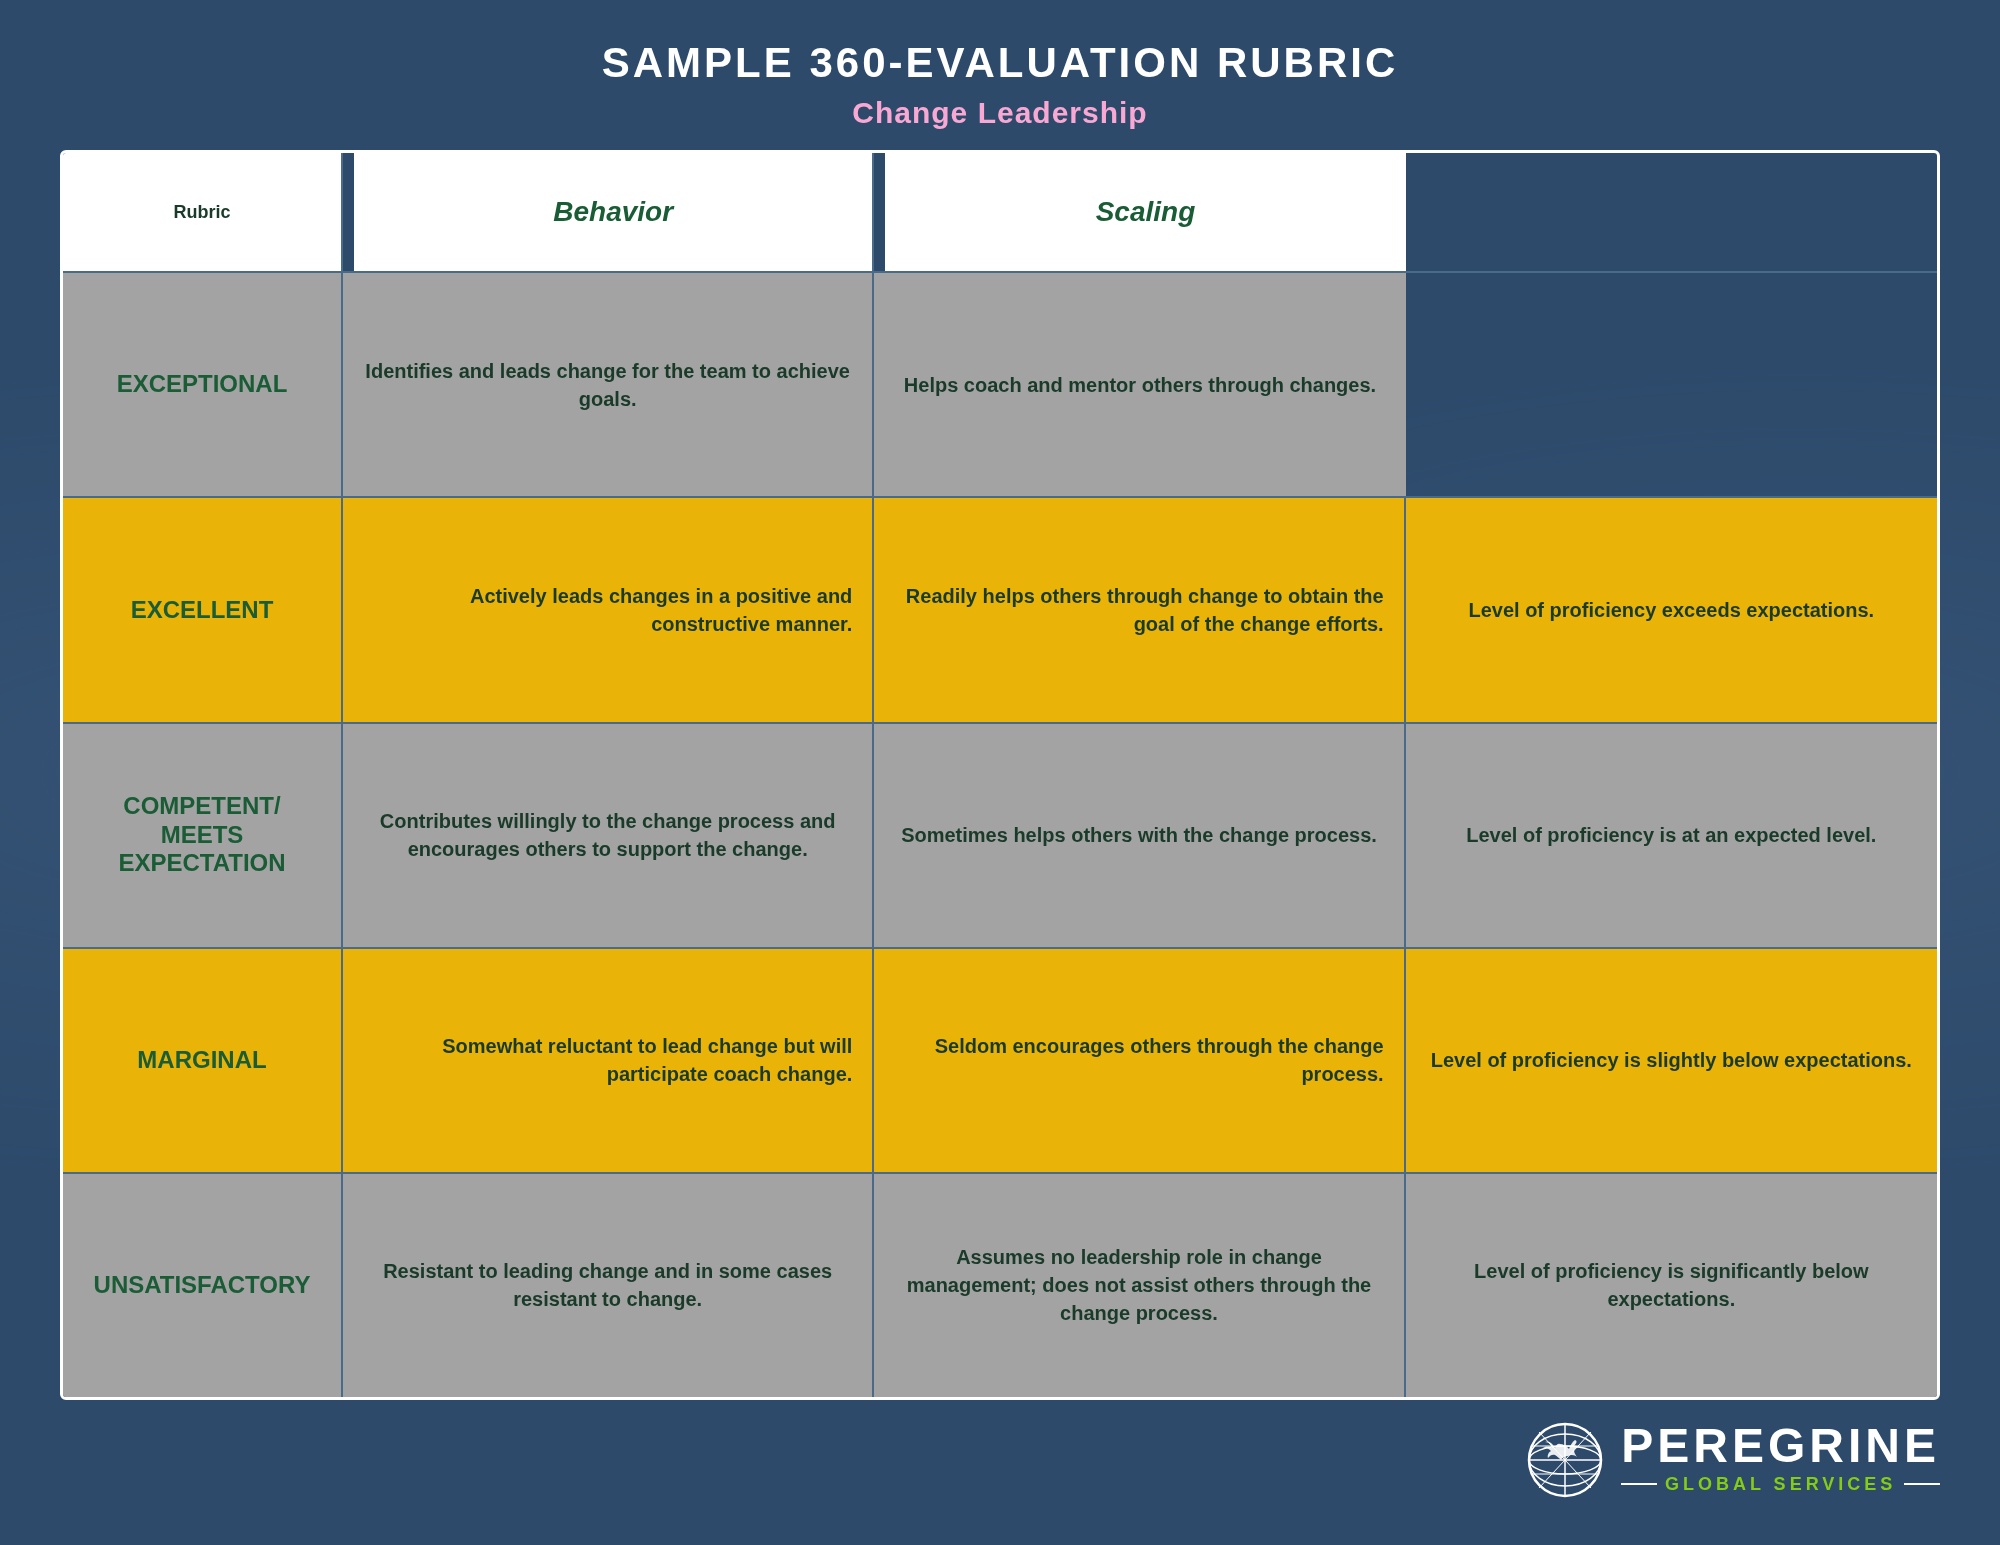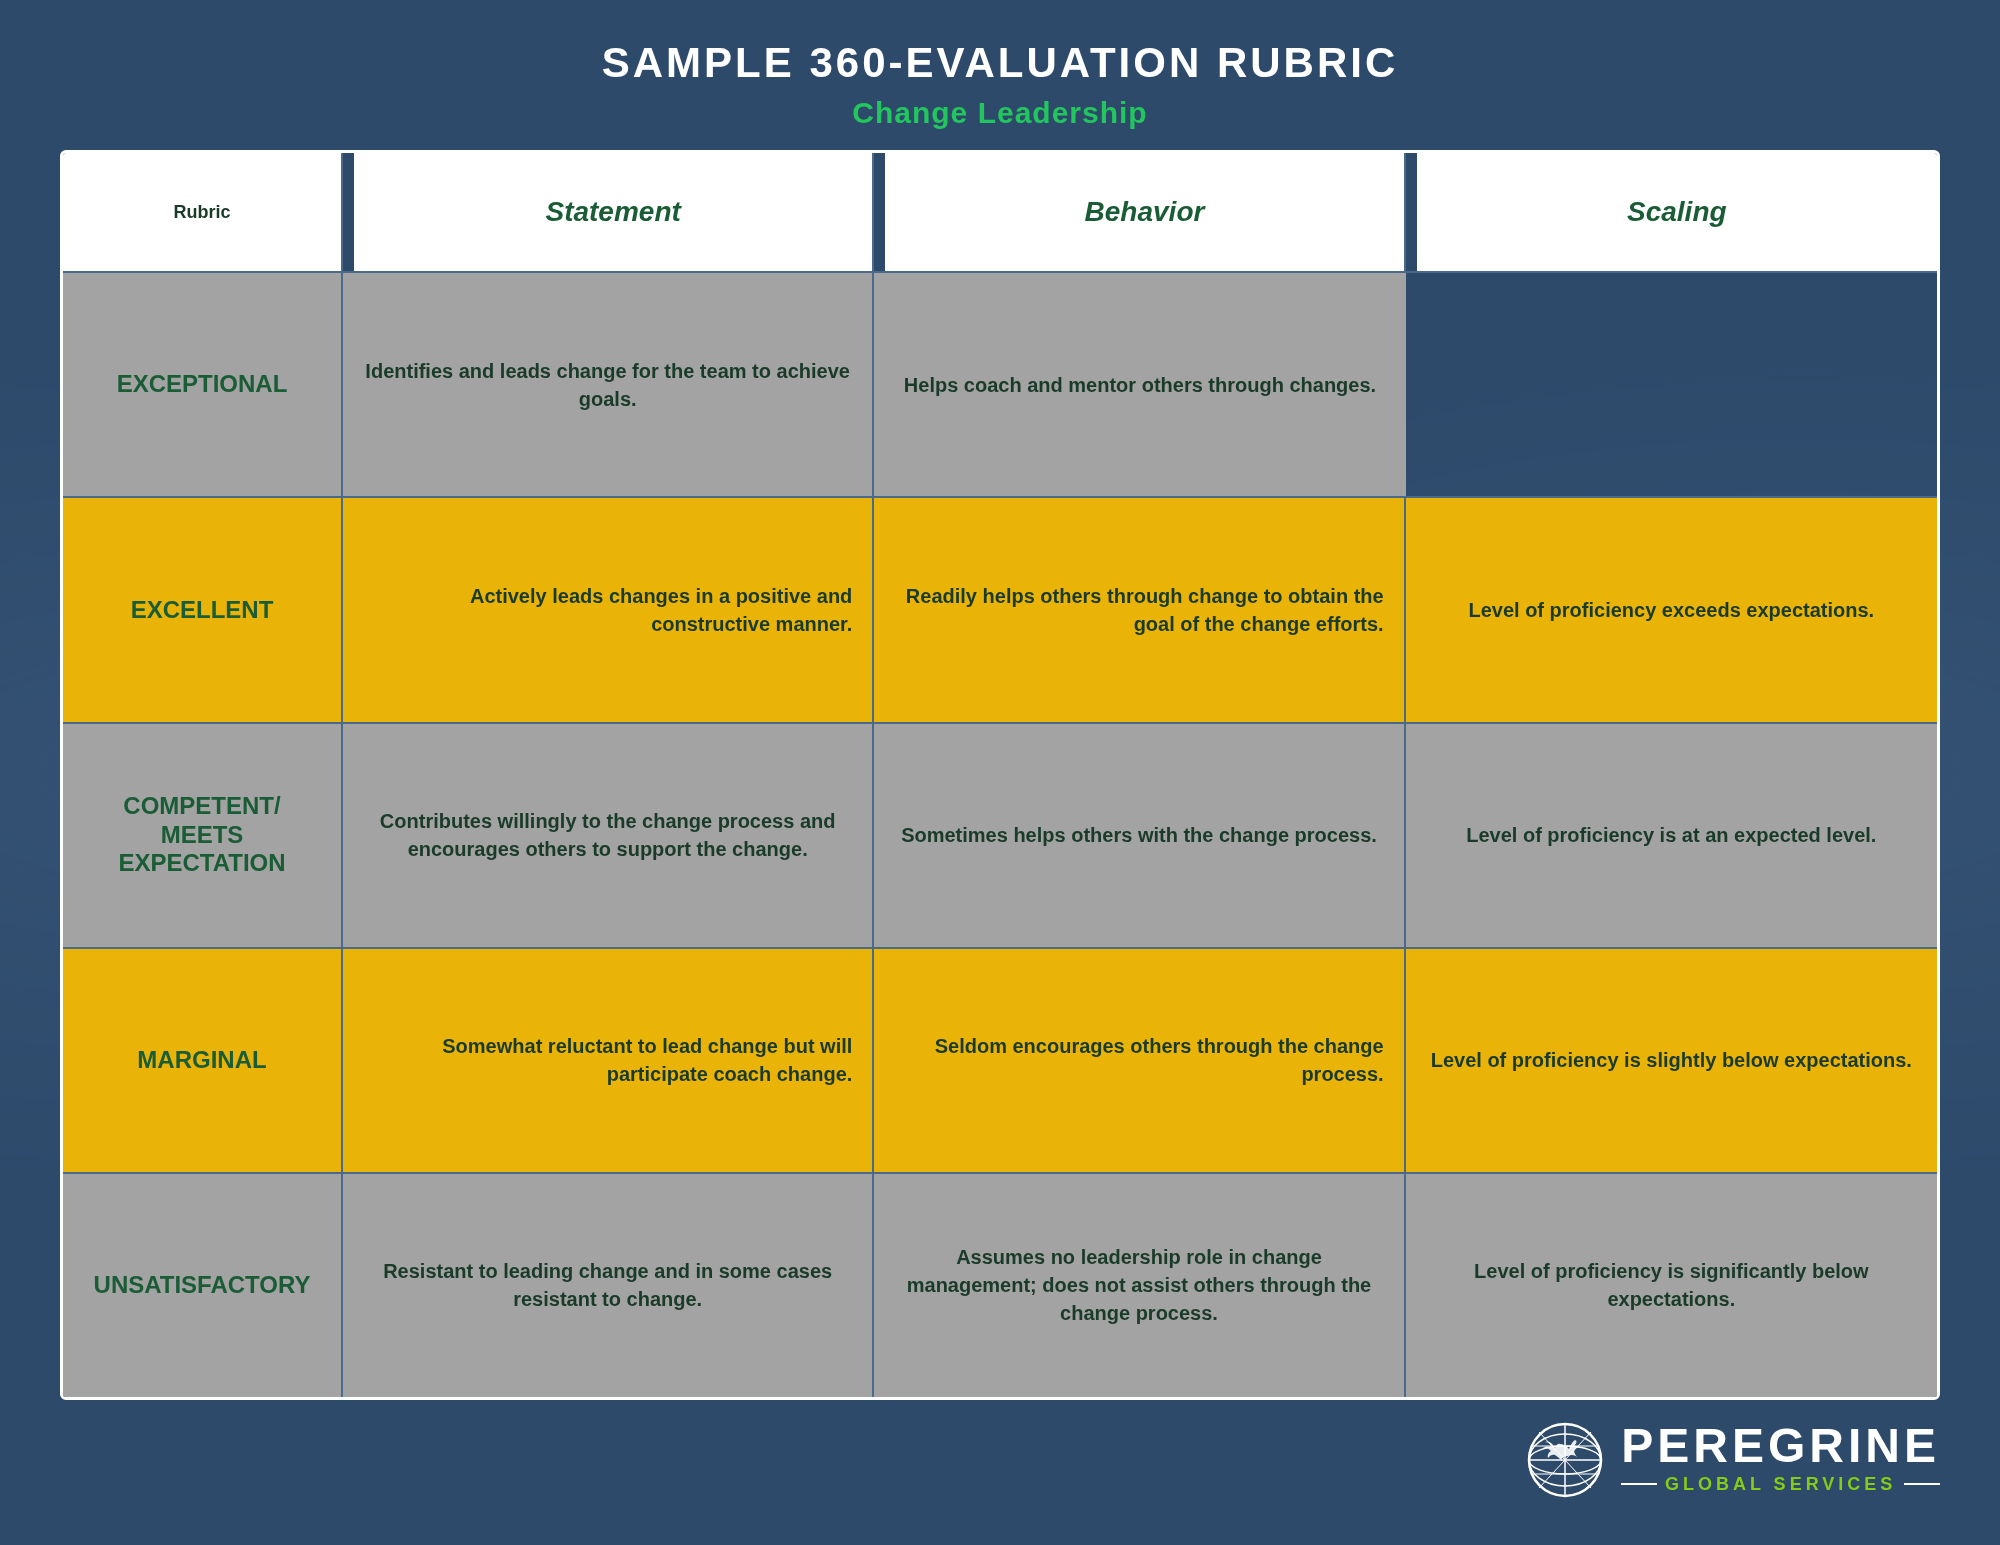--- a/index.html
+++ b/index.html
@@ -45,21 +45,21 @@
       text-transform: uppercase;
       letter-spacing: 3px;
       line-height: 1.1;
       margin-bottom: 10px;
       font-family: 'Arial Black', 'Arial', sans-serif;
     }
 
     .sub-title {
       font-size: 30px;
       font-weight: 700;
-      color: #22c55e;
+      color: #f9a8d4;
       letter-spacing: 1px;
     }
 
     .table-wrapper {
       flex: 1;
       display: flex;
       flex-direction: column;
       gap: 0;
     }
 
@@ -212,23 +212,20 @@
   </div>
 
   <div class="table-wrapper">
     <div class="table-container">
 
       <div class="table-row header-row" style="flex: 0 0 120px; gap: 11px;">
         <div class="table-cell">
           <span class="header-row cell-rubric">Rubric</span>
         </div>
         <div class="table-cell">
-          <span class="cell-header">Statement</span>
-        </div>
-        <div class="table-cell">
           <span class="cell-header">Behavior</span>
         </div>
         <div class="table-cell">
           <span class="cell-header">Scaling</span>
         </div>
       </div>
 
       <div class="table-row data-row row-even">
         <div class="table-cell">
           <span class="cell-rubric-label">EXCEPTIONAL</span>

